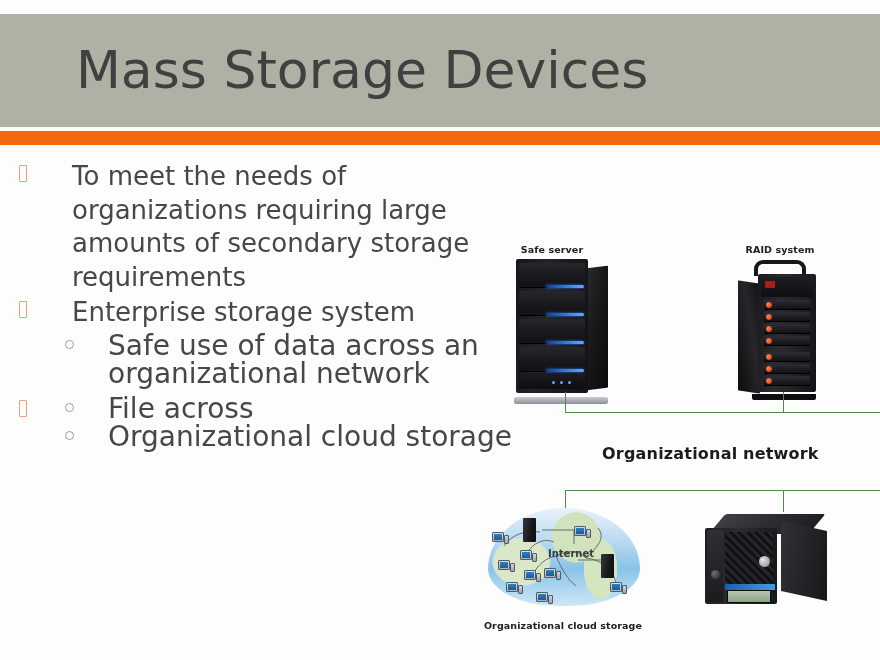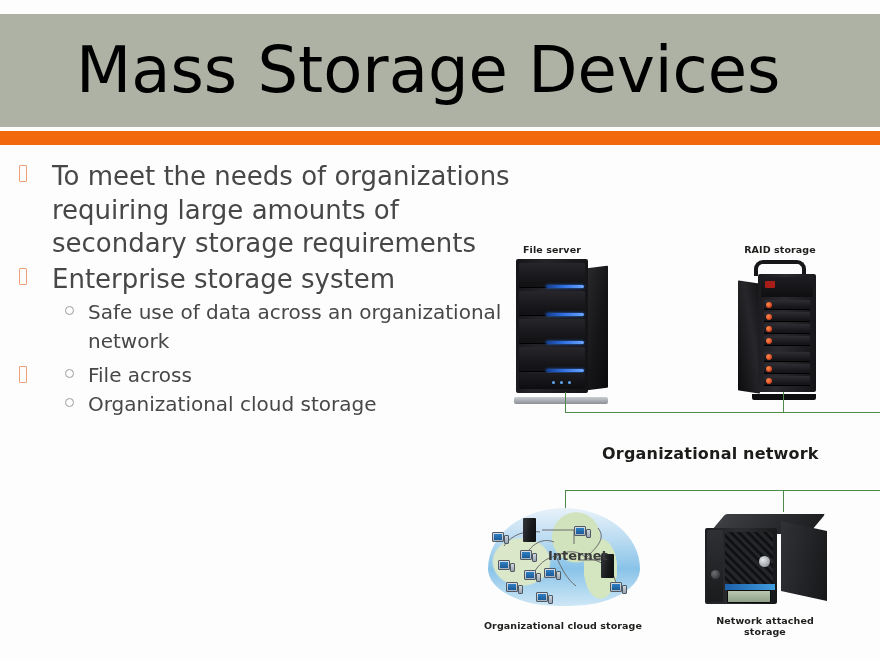--- a/index.html
+++ b/index.html
@@ -31,24 +31,24 @@
     width: 880px;
     height: 113px;
     background: #aeb2a5;
   }
   .title-text {
     position: absolute;
     left: 76px;
     top: 50%;
     transform: translateY(-50%);
     font-family: "DejaVu Sans", "Liberation Sans", sans-serif;
-    font-size: 64px;
+    font-size: 52px;
     line-height: 1.02;
     font-weight: 400;
-    color: #000000;
+    color: #404040;
     white-space: nowrap;
     letter-spacing: 0px;
   }
   .accent-bar {
     position: absolute;
     left: 0;
     top: 131px;
     width: 880px;
     height: 14px;
     background: #f2690d;
@@ -86,35 +86,35 @@
   }
   ul.lvl2 {
     list-style: none;
     margin: 2px 0 0 0;
     padding: 0;
   }
   li.b2 {
     position: relative;
     padding-left: 36px;
     margin: 0;
-    font-size: 20px;
+    font-size: 28px;
     line-height: 28.5px;
     color: #474747;
   }
   li.b2 > .marker2 {
     position: absolute;
     left: 13px;
     top: 8px;
     width: 9px;
     height: 9px;
     border: 1.3px solid #9c9c9c;
     border-radius: 50%;
     box-sizing: border-box;
   }
-  li.b1 > .txt, li.b2 > .txt { display: block; }
+  li.b1 > .txt, li.b2 > .txt { display: block; margin-left: 20px; }
 
   
   li.b1.tight { margin-bottom: 0; }
 
   
   .diagram {
     position: absolute;
     left: 460px;
     top: 232px;
     width: 420px;
@@ -398,21 +398,21 @@
     box-sizing: border-box;
   }
   .srv {
     position: absolute;
     width: 13px; height: 24px;
     background: linear-gradient(100deg,#35373b 0%,#17181a 60%,#0e0f10 100%);
     border-radius: 1px;
   }
   .inet-label {
     position: absolute;
-    font-size: 13px;
+    font-size: 10px;
     font-weight: bold;
     color: #3b3b3b;
     white-space: nowrap;
   }
   .wire {
     position: absolute;
     fill: none;
     stroke: #6b6b6b;
     stroke-width: 1;
   }
@@ -458,41 +458,41 @@
             <span class="txt">Organizational cloud storage</span>
           </li>
         </ul>
       </li>
 
     </ul>
   </div>
 
   <div class="diagram">
 
-    <div class="dev-label" style="left:32px; top:12px; width:120px;">File server</div>
+    <div class="dev-label" style="left:32px; top:12px; width:120px;">Safe server</div>
     <div class="fileserver" style="left:56px; top:27px;">
       <div class="fs-side"></div>
       <div class="fs-front">
         <div class="fs-bay" style="top:4px;"></div>
         <div class="fs-bay" style="top:32px;"></div>
         <div class="fs-bay" style="top:60px;"></div>
         <div class="fs-bay" style="top:88px;"></div>
         <div class="fs-led" style="top:26px;"></div>
         <div class="fs-led" style="top:54px;"></div>
         <div class="fs-led" style="top:82px;"></div>
         <div class="fs-led" style="top:110px;"></div>
         <div class="fs-panel"></div>
         <div class="fs-dot" style="left:36px;"></div>
         <div class="fs-dot" style="left:44px;"></div>
         <div class="fs-dot" style="left:52px;"></div>
       </div>
       <div class="fs-base"></div>
     </div>
 
-    <div class="dev-label" style="left:260px; top:12px; width:120px;">RAID storage</div>
+    <div class="dev-label" style="left:260px; top:12px; width:120px;">RAID system</div>
     <div class="raid" style="left:278px; top:28px;">
       <div class="raid-handle"></div>
       <div class="raid-sideL"></div>
       <div class="raid-front"></div>
       <div class="raid-top-panel"></div>
       <div class="raid-logo"></div>
       <div class="raid-tray" style="top:40px;">
           <span class="raid-tray-led"></span>
         </div>
       <div class="raid-tray" style="top:52px;">
@@ -598,19 +598,15 @@
       <div class="nas-top"></div>
       <div class="nas-side"></div>
       <div class="nas-front"></div>
       <div class="nas-bezel"></div>
       <div class="nas-grille"></div>
       <div class="nas-power"></div>
       <div class="nas-knob"></div>
       <div class="nas-lcdbar"></div>
       <div class="nas-lcd"></div>
     </div>
-    <div class="dev-label" style="left:230px; top:383px; width:150px;">
-      <span>Network attached</span><br>
-      <span>storage</span>
-    </div>
 
   </div>
 </div>
 
 </body></html>

